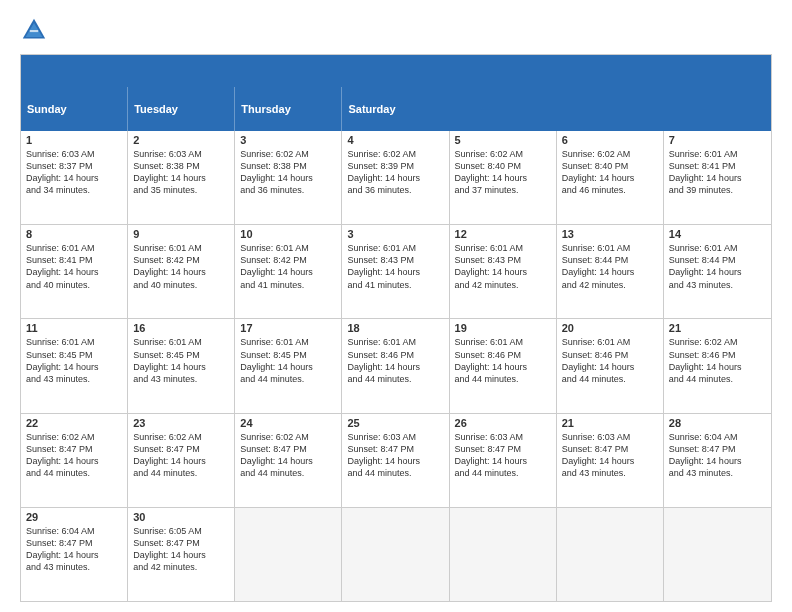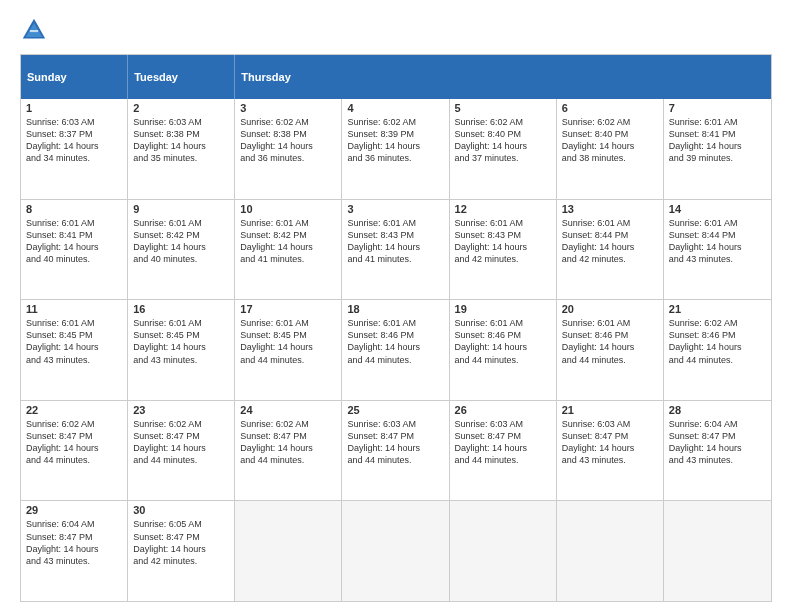--- a/index.html
+++ b/index.html
@@ -71,20 +71,21 @@
       grid-template-columns: repeat(7, 1fr);
       background: #2a6db5;
     }
     .cal-header-cell {
       color: #fff;
       font-size: 11px;
       font-weight: bold;
       padding: 16px 6px;
       text-align: left;
       border-right: 1px solid rgba(255,255,255,0.3);
+      margin-top: 32px;
     }
     .cal-header-cell:last-child { border-right: none; }
     .cal-body {
       flex: 1;
       display: flex;
       flex-direction: column;
     }
     .cal-row {
       display: grid;
       grid-template-columns: repeat(7, 1fr);
@@ -135,20 +136,21 @@
       <div class="month-title"></div>
       <div class="location"></div>
     </div>
   </div>
 
   <div class="calendar">
     <div class="cal-header">
     <div class="cal-header-cell">Sunday</div>
         <div class="cal-header-cell">Tuesday</div>
         <div class="cal-header-cell">Thursday</div>
+        <div class="cal-header-cell">Saturday</div>
       </div>
     <div class="cal-body">
     <div class="cal-row">
           <div class="cal-cell">
             <div class="day-num">1</div>
             <div class="cell-line">Sunrise: 6:03 AM</div>
             <div class="cell-line">Sunset: 8:37 PM</div>
             <div class="cell-line">Daylight: 14 hours</div>
             <div class="cell-line">and 34 minutes.</div>
           </div>
@@ -178,21 +180,21 @@
             <div class="cell-line">Sunrise: 6:02 AM</div>
             <div class="cell-line">Sunset: 8:40 PM</div>
             <div class="cell-line">Daylight: 14 hours</div>
             <div class="cell-line">and 37 minutes.</div>
           </div>
           <div class="cal-cell">
             <div class="day-num">6</div>
             <div class="cell-line">Sunrise: 6:02 AM</div>
             <div class="cell-line">Sunset: 8:40 PM</div>
             <div class="cell-line">Daylight: 14 hours</div>
-            <div class="cell-line">and 38 minutes.</div>
+            <div class="cell-line">and 46 minutes.</div>
           </div>
           <div class="cal-cell">
             <div class="day-num">7</div>
             <div class="cell-line">Sunrise: 6:01 AM</div>
             <div class="cell-line">Sunset: 8:41 PM</div>
             <div class="cell-line">Daylight: 14 hours</div>
             <div class="cell-line">and 39 minutes.</div>
           </div>
         </div>
         <div class="cal-row">

